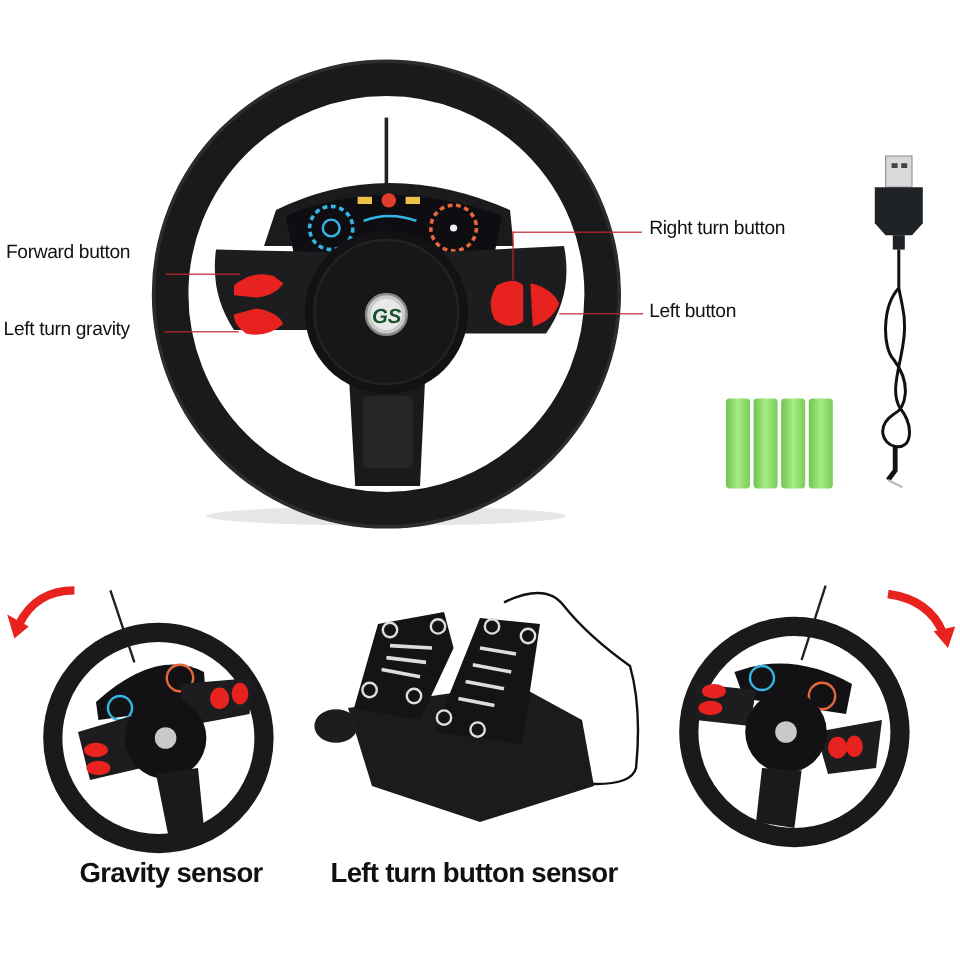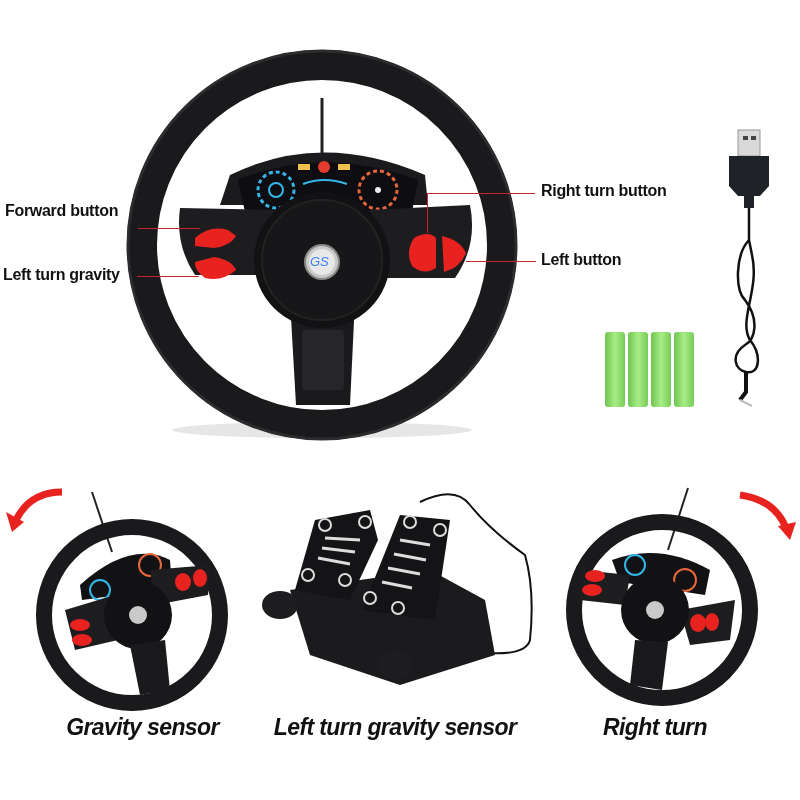--- a/index.html
+++ b/index.html
@@ -1,19 +1,19 @@
 <!DOCTYPE html>
 <html><head>
 <meta charset="utf-8">
 <style>
   html,body{margin:0;padding:0;background:#ffffff;}
   body{width:800px;height:800px;position:relative;overflow:hidden;font-family:"Liberation Sans",sans-serif;}
   .abs{position:absolute;}
-  .label{position:absolute;color:#111;font-weight:bold;font-size:16px;white-space:nowrap;letter-spacing:-0.3px;}
-  .caption{position:absolute;color:#111;font-weight:bold;font-size:23px;white-space:nowrap;letter-spacing:-0.6px;text-align:center;font-style:italic;}
+  .label{position:absolute;color:#111;font-weight:normal;font-size:16px;white-space:nowrap;letter-spacing:-0.3px;}
+  .caption{position:absolute;color:#111;font-weight:bold;font-size:23px;white-space:nowrap;letter-spacing:-0.6px;text-align:center;}
   .leader{position:absolute;height:1px;background:#c0262c;}
   svg{position:absolute;overflow:visible;}
 </style>
 </head>
 <body>
 
 <div class="abs" style="left:0;top:0;width:800px;height:450px;">
   <svg width="800" height="450">
 
     <line x1="322" y1="98" x2="322" y2="160" stroke="#222" stroke-width="3"></line>
@@ -49,21 +49,21 @@
 
     <circle cx="322" cy="262" r="17" fill="#c9c9c9" stroke="#888" stroke-width="2"></circle>
     <circle cx="322" cy="262" r="13" fill="#e8e8e8"></circle>
 
     <path d="M195,238 Q210,225 228,230 L236,236 Q230,246 214,248 L195,246 Z" fill="#e8231f"></path>
     <path d="M195,262 L214,257 Q232,260 236,270 Q222,282 205,278 Q194,270 195,262 Z" fill="#e8231f"></path>
 
     <path d="M414,238 Q428,230 436,238 L436,268 Q424,276 412,266 Q405,252 414,238 Z" fill="#e8231f"></path>
     <path d="M442,236 Q460,240 466,253 Q460,268 444,272 Z" fill="#e8231f"></path>
   </svg>
-  <span class="abs" style="left:310px;top:254px;font-size:13px;font-weight:normal;font-style:italic;color:#3b82f6;">GS</span>
+  <span class="abs" style="left:310px;top:254px;font-size:17px;font-weight:bold;font-style:italic;color:#14532d;">GS</span>
 
   <span class="label" style="left:5px;top:202px;">Forward button</span>
   <div class="leader" style="left:138px;top:228px;width:62px;"></div>
 
   <span class="label" style="left:3px;top:266px;">Left turn gravity</span>
   <div class="leader" style="left:137px;top:276px;width:62px;"></div>
 
   <span class="label" style="left:541px;top:182px;">Right turn button</span>
   <div class="leader" style="left:427px;top:193px;width:108px;"></div>
   <div class="abs" style="left:427px;top:193px;width:1px;height:40px;background:#c0262c;"></div>
@@ -130,21 +130,21 @@
     <circle cx="95" cy="100" r="6" fill="none" stroke="#ddd" stroke-width="2"></circle>
     <path d="M75,58 L110,60 M72,68 L105,72 M68,78 L100,84" stroke="#ddd" stroke-width="3"></path>
 
     <path d="M150,35 L200,40 L185,140 L112,130 Z" fill="#141417"></path>
     <circle cx="160" cy="42" r="6" fill="none" stroke="#ddd" stroke-width="2"></circle>
     <circle cx="190" cy="50" r="6" fill="none" stroke="#ddd" stroke-width="2"></circle>
     <circle cx="120" cy="118" r="6" fill="none" stroke="#ddd" stroke-width="2"></circle>
     <circle cx="148" cy="128" r="6" fill="none" stroke="#ddd" stroke-width="2"></circle>
     <path d="M150,60 L180,65 M144,74 L176,80 M138,88 L170,94 M132,102 L162,108" stroke="#ddd" stroke-width="3"></path>
   </svg>
-  <div class="caption" style="left:-20px;top:234px;width:330px;">Left turn gravity sensor</div>
+  <div class="caption" style="left:-20px;top:234px;width:330px;">Left turn button sensor</div>
 </div>
 
 <div class="abs" style="left:550px;top:470px;width:250px;height:280px;">
   <svg width="250" height="230">
     <path d="M190,25 Q225,30 236,58" stroke="#e8231f" stroke-width="7" fill="none"></path>
     <polygon points="228,56 246,52 240,70" fill="#e8231f"></polygon>
     <line x1="138" y1="18" x2="118" y2="80" stroke="#222" stroke-width="2"></line>
     <circle cx="112" cy="140" r="88" fill="none" stroke="#1a1a1c" stroke-width="16"></circle>
     <path d="M62,90 Q110,72 160,100 L155,125 L70,112 Z" fill="#121215"></path>
     <circle cx="85" cy="95" r="10" fill="none" stroke="#35b6e6" stroke-width="2"></circle>
@@ -152,14 +152,13 @@
     <path d="M30,100 L80,105 L75,135 L30,130 Z" fill="#1d1d20"></path>
     <path d="M130,140 L185,130 L180,170 L140,175 Z" fill="#1d1d20"></path>
     <circle cx="105" cy="140" r="34" fill="#121214"></circle>
     <circle cx="105" cy="140" r="9" fill="#c9c9c9"></circle>
     <path d="M85,170 L118,172 L112,220 L80,215 Z" fill="#1a1a1c"></path>
     <ellipse cx="45" cy="106" rx="10" ry="6" fill="#e8231f"></ellipse>
     <ellipse cx="42" cy="120" rx="10" ry="6" fill="#e8231f"></ellipse>
     <ellipse cx="148" cy="153" rx="8" ry="9" fill="#e8231f"></ellipse>
     <ellipse cx="162" cy="152" rx="7" ry="9" fill="#e8231f"></ellipse>
   </svg>
-  <div class="caption" style="left:20px;top:244px;width:170px;">Right turn</div>
 </div>
 
 </body></html>

